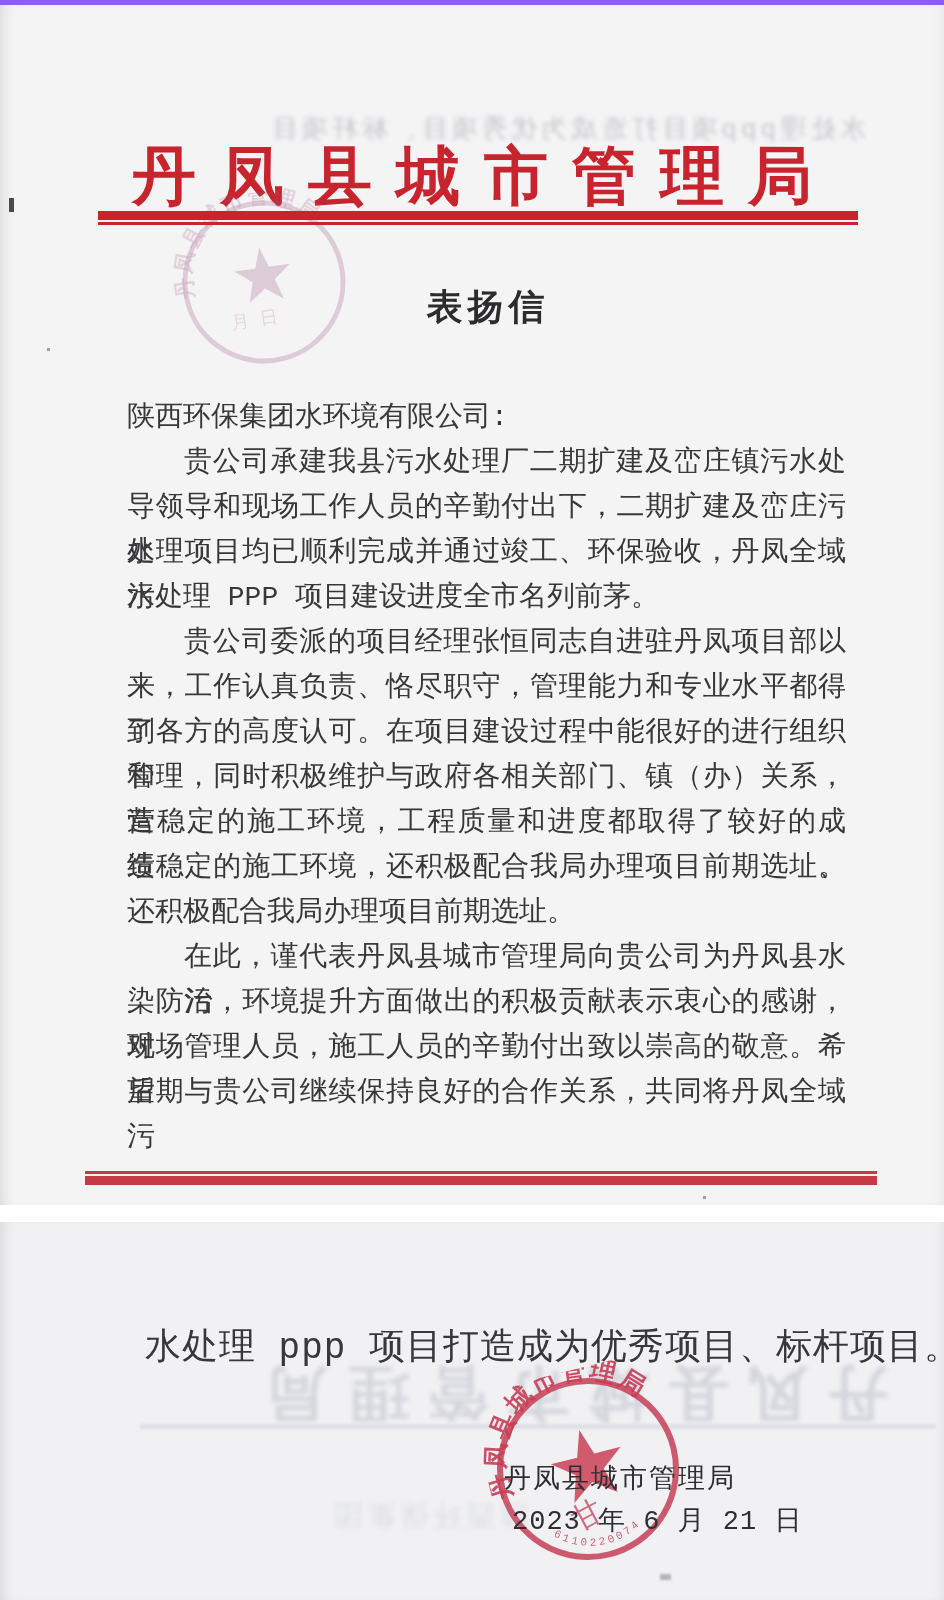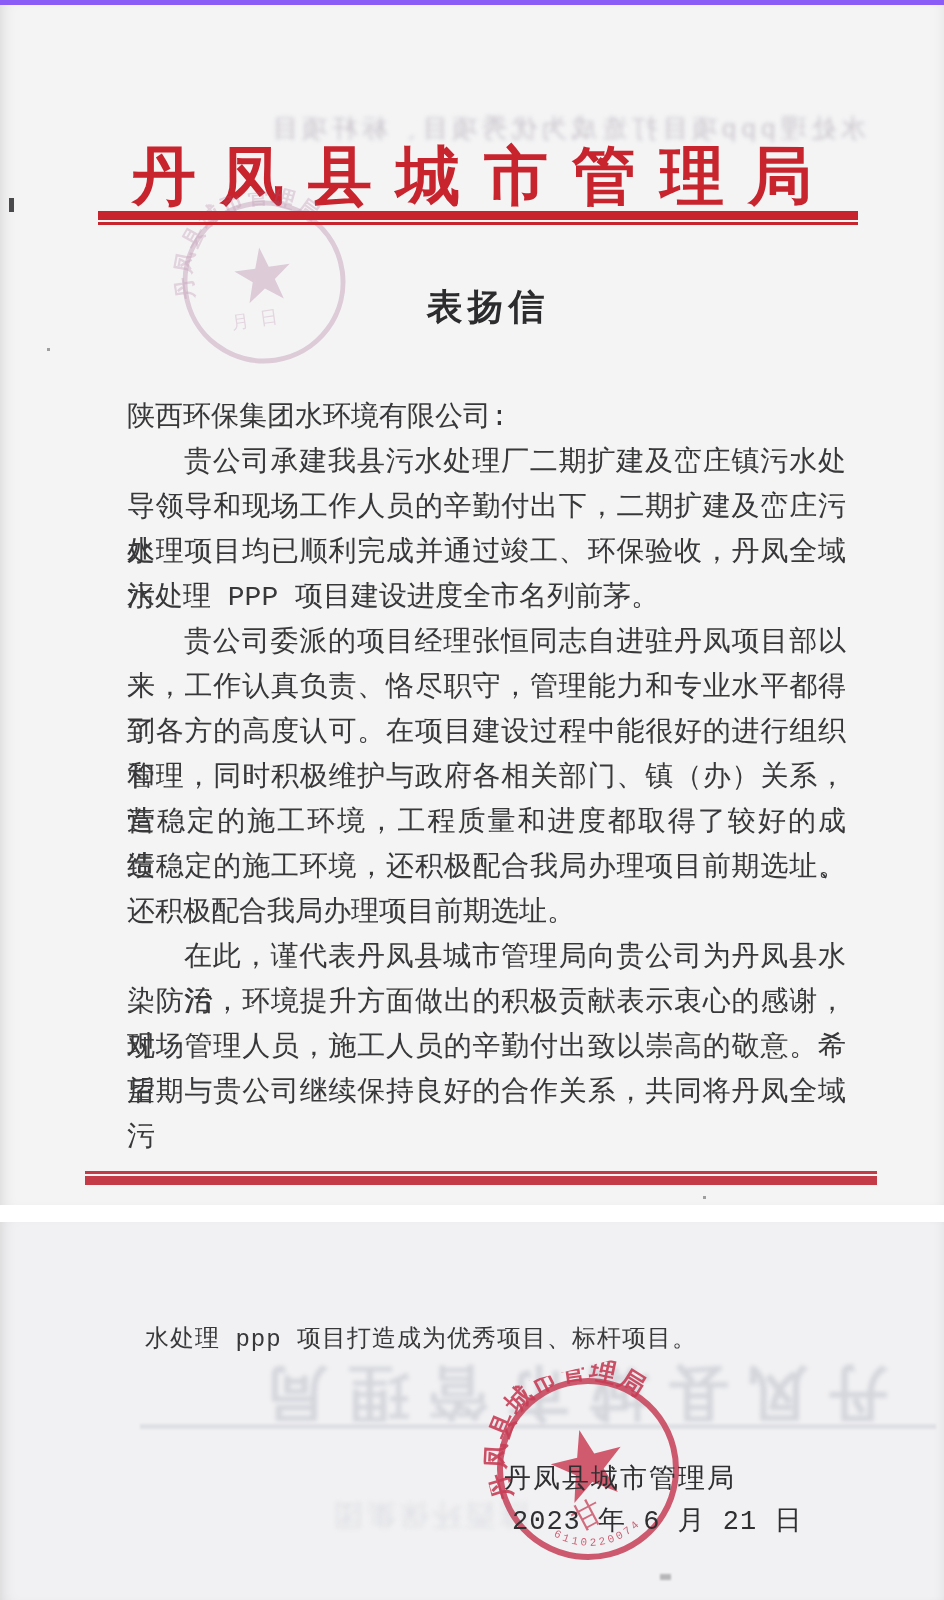--- a/index.html
+++ b/index.html
@@ -36,21 +36,21 @@
   
   .seal1{position:absolute;top:187px;left:174px;opacity:.5;transform:rotate(-8deg);}
   .seal2{position:absolute;top:147px;left:488px;transform:rotate(-14deg);}
   
   .ghost-header2{position:absolute;top:130px;left:148px;width:740px;
                  transform:rotate(180deg);filter:blur(2px);opacity:.30;
                  color:#9298a8;font-size:60px;font-weight:900;letter-spacing:20px;white-space:nowrap;}
   .ghost-rule2{position:absolute;top:202px;left:140px;width:796px;height:5px;
                background:#9aa0b0;opacity:.20;filter:blur(1px);}
   .p2-line{position:absolute;top:100px;left:145px;width:700px;color:#38383a;
-           font-size:24px;letter-spacing:1px;white-space:nowrap;}
+           font-size:36px;letter-spacing:1px;white-space:nowrap;}
   .signature{position:absolute;top:238px;left:504px;color:#2f2f31;font-size:27px;
              letter-spacing:2px;white-space:nowrap;z-index:5;}
   .sign-date{position:absolute;top:280px;left:512px;color:#2f2f31;font-size:27px;
              letter-spacing:1px;white-space:nowrap;z-index:5;}
   .ghost-small{position:absolute;top:272px;left:330px;transform:rotate(180deg);
                filter:blur(2.5px);opacity:.16;color:#7d8496;font-size:30px;
                letter-spacing:3px;white-space:nowrap;}
   
   .speck{position:absolute;background:#4a4a4c;}
   .gap-band{position:absolute;left:0;top:1205px;width:944px;height:17px;background:#ffffff;}

